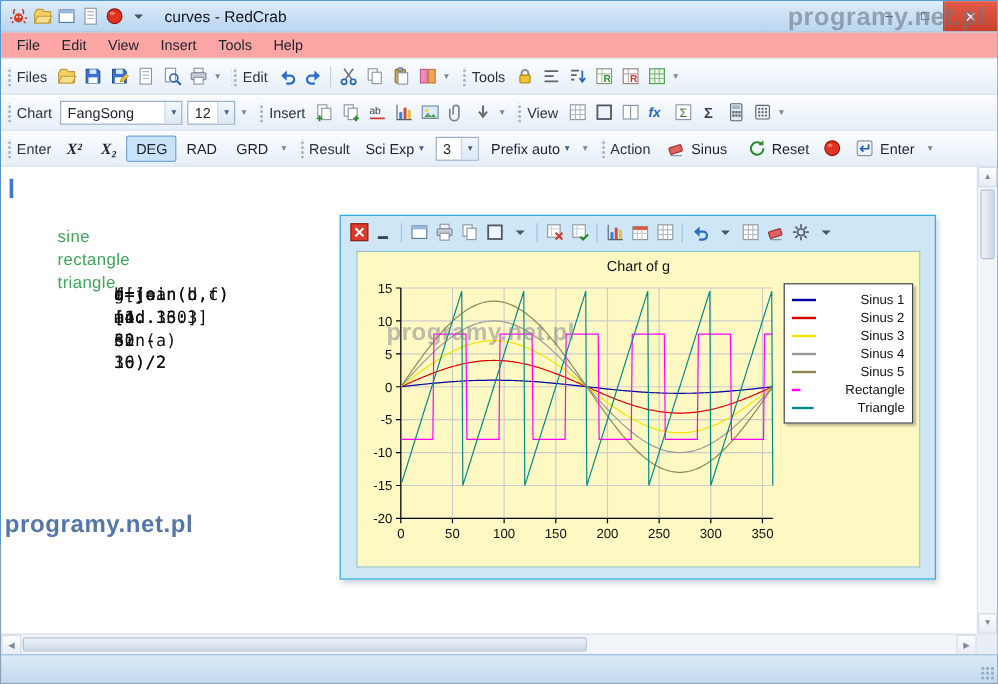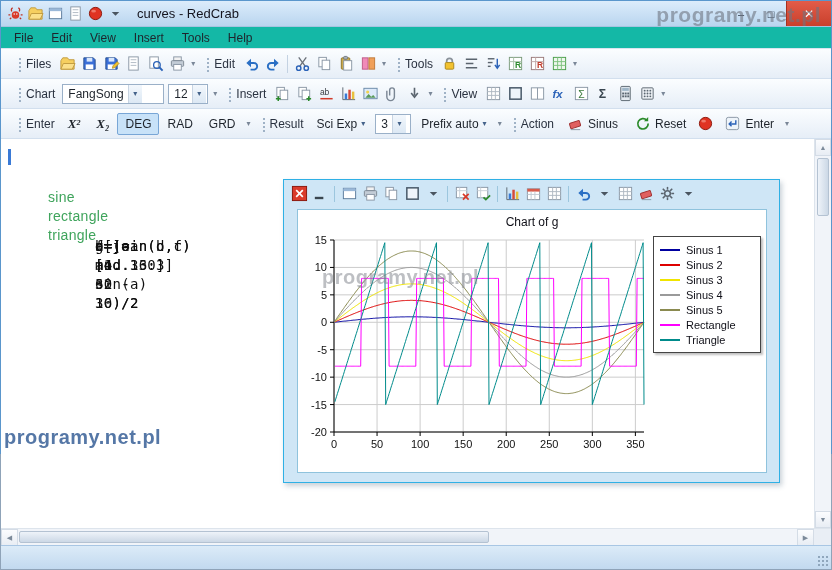--- a/index.html
+++ b/index.html
@@ -10,53 +10,53 @@
   .titlebar{position:relative;height:26px;background:linear-gradient(#dcecfb,#b9d5ef);display:flex;align-items:center;padding-left:5px;border-bottom:1px solid #a6c4e0;}
   .qat{display:flex;align-items:center;gap:1px;}
   .qat-icon{width:19px;height:19px;display:flex;align-items:center;justify-content:center;border-radius:2px;}
   .title-text{font-size:13px;color:#14141e;margin-left:12px;white-space:nowrap;}
   .win-controls{position:absolute;right:0;top:0;height:25px;display:flex;}
   .win-btn{width:30px;height:100%;display:flex;align-items:center;justify-content:center;font-size:11px;color:#2a3646;}
   .win-btn.close{width:45px;background:linear-gradient(#e25c49,#c9402c);color:#fff;border-left:1px solid #a8301e;font-size:12px;}
   .wm-top{position:absolute;top:2px;right:10px;font-size:21px;font-weight:bold;color:rgba(110,116,128,0.6);z-index:40;pointer-events:none;letter-spacing:0.5px;}
 
   
-  .menubar{height:22px;background:#14b8a6;border-bottom:1px solid #dae4f0;display:flex;align-items:center;padding-left:4px;}
+  .menubar{height:22px;background:#fca5a5;border-bottom:1px solid #dae4f0;display:flex;align-items:center;padding-left:4px;}
   .menu-item{padding:2px 9px;font-size:12px;color:#1e242c;}
 
   
-  .toolbar-row{height:30px;background:linear-gradient(#fbfdff,#e6eef7);border-bottom:1px solid #d2dfee;display:flex;align-items:center;padding-left:13px;}
+  .toolbar-row{height:30px;background:linear-gradient(#fbfdff,#e6eef7);border-bottom:1px solid #d2dfee;display:flex;align-items:center;padding-left:1px;}
   .tb-group{display:flex;align-items:center;height:100%;padding:0 2px;}
   .grip{width:5px;height:16px;margin:0 3px 0 1px;background-image:radial-gradient(circle,#9fb2c6 1px,transparent 1.3px);background-size:4px 4px;background-position:1px 1px;}
   .tb-label{font-size:12px;color:#2a3240;margin:0 5px 0 1px;white-space:nowrap;}
   .tb-icon{width:22px;height:22px;display:flex;align-items:center;justify-content:center;border:1px solid transparent;border-radius:2px;}
   .tb-sep{width:1px;height:18px;background:#c4d2e2;margin:0 3px;}
   .overflow{font-size:8px;color:#7a8798;margin:0 5px 0 3px;}
   .tb-btn{height:22px;display:flex;align-items:center;gap:4px;padding:0 7px;font-size:12px;color:#1e242c;border:1px solid transparent;border-radius:2px;white-space:nowrap;}
   .tb-btn.active{background:#c8e2f8;border-color:#78a6d6;}
   .tb-btn.math span{font-family:"Liberation Serif","DejaVu Serif","DejaVu Sans",serif;font-style:italic;font-weight:bold;font-size:13px;}
   .btn-arrow{font-size:8px;color:#44628a;}
-  .combo{display:inline-flex;align-items:center;height:20px;background:#fff;border:1px solid #9ab0c8;margin:0 2px;font-size:12px;color:#1e242c;padding-left:5px;overflow:hidden;}
+  .combo{display:inline-flex;align-items:center;justify-content:space-between;height:20px;background:#fff;border:1px solid #9ab0c8;margin:0 2px;font-size:12px;color:#1e242c;padding-left:5px;overflow:hidden;}
   .combo-arrow{width:14px;height:100%;display:flex;align-items:center;justify-content:center;font-size:8px;color:#44628a;border-left:1px solid #c8d4e2;background:linear-gradient(#f2f7fc,#dce8f4);margin-left:4px;}
 
   
   .main{position:relative;height:389px;background:#fff;overflow:hidden;}
   .caret{position:absolute;left:7px;top:10px;width:3px;height:16px;background:#3a7ad6;}
   .code{position:absolute;left:47px;top:49px;font-family:"DejaVu Sans Mono","Liberation Mono",monospace;font-size:14px;line-height:19px;color:#101010;letter-spacing:0.3px;}
   .code-line.label{color:#3fa45c;}
 
   
   .chartwin{position:absolute;left:282px;top:40px;width:497px;height:304px;background:#cfe6f6;border:1px solid #2fb0e5;box-shadow:2px 3px 5px rgba(40,70,100,0.25);}
   .cw-toolbar{height:27px;display:flex;align-items:center;gap:1px;padding:2px 5px;}
   .cw-icon{width:20px;height:20px;display:flex;align-items:center;justify-content:center;border-radius:2px;}
   .cw-sep{width:1px;height:16px;background:#9cc6de;margin:0 3px;}
-  .chart-panel{position:absolute;left:13px;top:29px;width:470px;height:264px;background:#ffffff;border:1px solid #8fc3dd;}
+  .chart-panel{position:absolute;left:13px;top:29px;width:470px;height:264px;background:#fef9c3;border:1px solid #8fc3dd;}
   .chart-title{position:absolute;top:5px;left:0;width:100%;text-align:center;font-size:12px;color:#101018;}
   .legend{position:absolute;left:355px;top:26px;width:108px;background:#fff;border:1px solid #444;box-shadow:2px 2px 2px rgba(0,0,0,0.25);padding:5px 6px;}
-  .legend-row{display:flex;align-items:center;height:15px;}
+  .legend-row{display:flex;align-items:center;height:15px;gap:31px;}
   .legend-line{display:inline-block;width:20px;height:2px;margin-right:6px;}
   .legend-label{font-size:11px;color:#101018;}
   .wm-chart{position:absolute;left:24px;top:56px;font-size:20px;font-weight:bold;color:rgba(135,138,145,0.55);letter-spacing:0.5px;}
 
   
   .vscroll{position:absolute;right:0;top:0;bottom:0;width:17px;background:#f1f4f9;border-left:1px solid #dde4ec;}
   .sb-btn{height:17px;display:flex;align-items:center;justify-content:center;font-size:7px;color:#7c8a9a;background:linear-gradient(#fbfcfe,#e8edf4);border:1px solid #d4dce6;}
   .vthumb{position:absolute;left:2px;right:2px;top:19px;height:58px;background:linear-gradient(90deg,#eef3f9,#ccd8e6);border:1px solid #b4c2d2;border-radius:2px;}
   .hscroll-row{height:17px;display:flex;background:#f1f4f9;border-top:1px solid #dde4ec;}
   .hscroll{position:relative;flex:1;}

